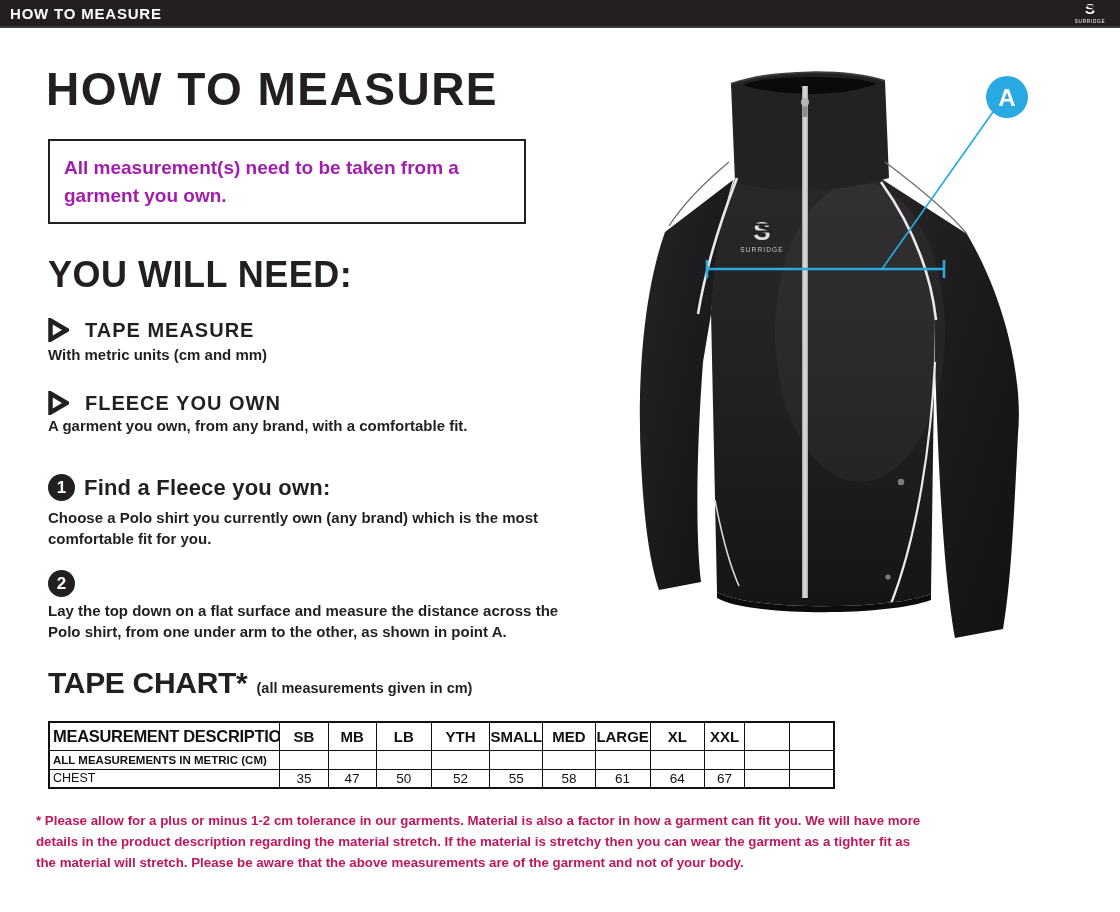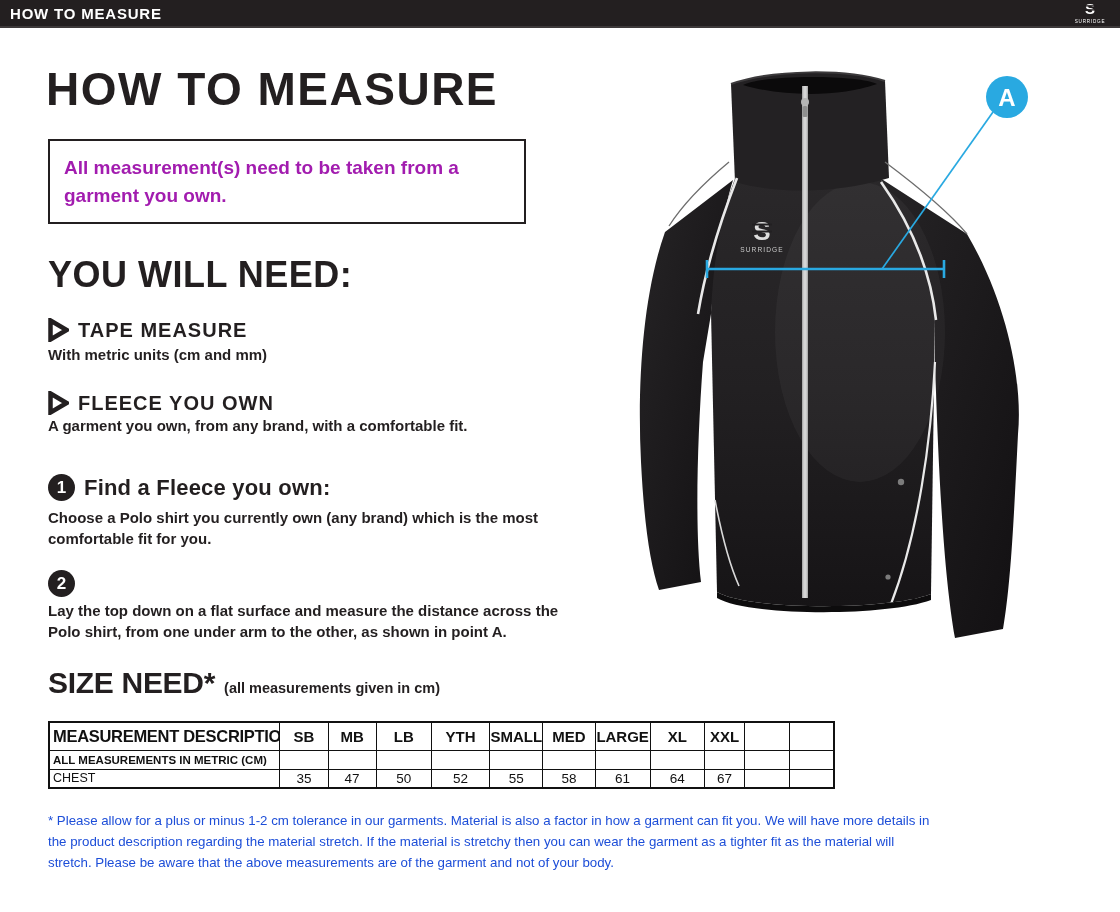--- a/index.html
+++ b/index.html
@@ -30,21 +30,21 @@
   .notice-box {
     position:absolute; left:48px; top:139px; width:478px;
     border:2px solid #231f20; padding:13px 14px;
     font-size:19px; font-weight:bold; line-height:1.45; color:#a21caf;
   }
   .need-heading {
     position:absolute; left:48px; top:254px;
     font-size:36px; font-weight:800; letter-spacing:.5px;
   }
   .need-item-title-row {
-    position:absolute; left:48px; display:flex; align-items:center; gap:9px;
+    position:absolute; left:48px; display:flex; align-items:center; gap:16px;
   }
   .need-item-title-row.item-0 { top:318px; }
   .need-item-title-row.item-1 { top:391px; }
   .tri-icon { width:21px; height:24px; display:block; }
   .need-title { font-size:20px; font-weight:800; letter-spacing:1px; }
   .need-desc {
     position:absolute; left:48px; font-size:15px; font-weight:bold;
   }
   .need-desc.item-0 { top:346px; }
   .need-desc.item-1 { top:417px; }
@@ -97,22 +97,22 @@
   }
   .size-table tbody tr { height:19px;padding-left:42px; }
   .size-table tbody th {
     text-align:left; padding-left:3px; font-weight:bold;
   }
   .size-table tr.row-0 th { font-size:11.5px; }
   .size-table tr.row-1 th { font-size:12.5px; font-weight:normal; }
   .size-table tbody td { font-size:13.5px; font-weight:normal; }
 
   .footnote {
-    position:absolute; left:48px; top:810px; width:888px;
-    font-size:13.3px; font-weight:normal; line-height:1.58; color:#1d4ed8;
+    position:absolute; left:36px; top:810px; width:888px;
+    font-size:13.3px; font-weight:bold; line-height:1.58; color:#be185d;
   }
 
   
   .jacket-figure { position:absolute; left:635px; top:62px; width:480px; height:585px; }
 </style>
 </head>
 <body>
 
 <header class="topbar">
   <span class="topbar-title">HOW TO MEASURE</span>
@@ -151,21 +151,21 @@
   <span class="step-title">Find a Fleece you own:</span>
 </div>
 <div class="step-desc step-0">Choose a Polo shirt you currently own (any brand) which is the most comfortable fit for you.</div>
 
 <div class="step-title-row step-1">
   <span class="step-badge">2</span>
 </div>
 <div class="step-desc step-1">Lay the top down on a flat surface and measure the distance across the Polo shirt, from one under arm to the other, as shown in point A.</div>
 
 <div class="size-heading-row">
-  <span class="size-heading">SIZE NEED*</span>
+  <span class="size-heading">TAPE CHART*</span>
   <span class="size-subheading">(all measurements given in cm)</span>
 </div>
 
 <table class="size-table" id="size-table">
     <colgroup>
       <col class="c0">
       <col class="c1">
       <col class="c2">
       <col class="c3">
       <col class="c4">

